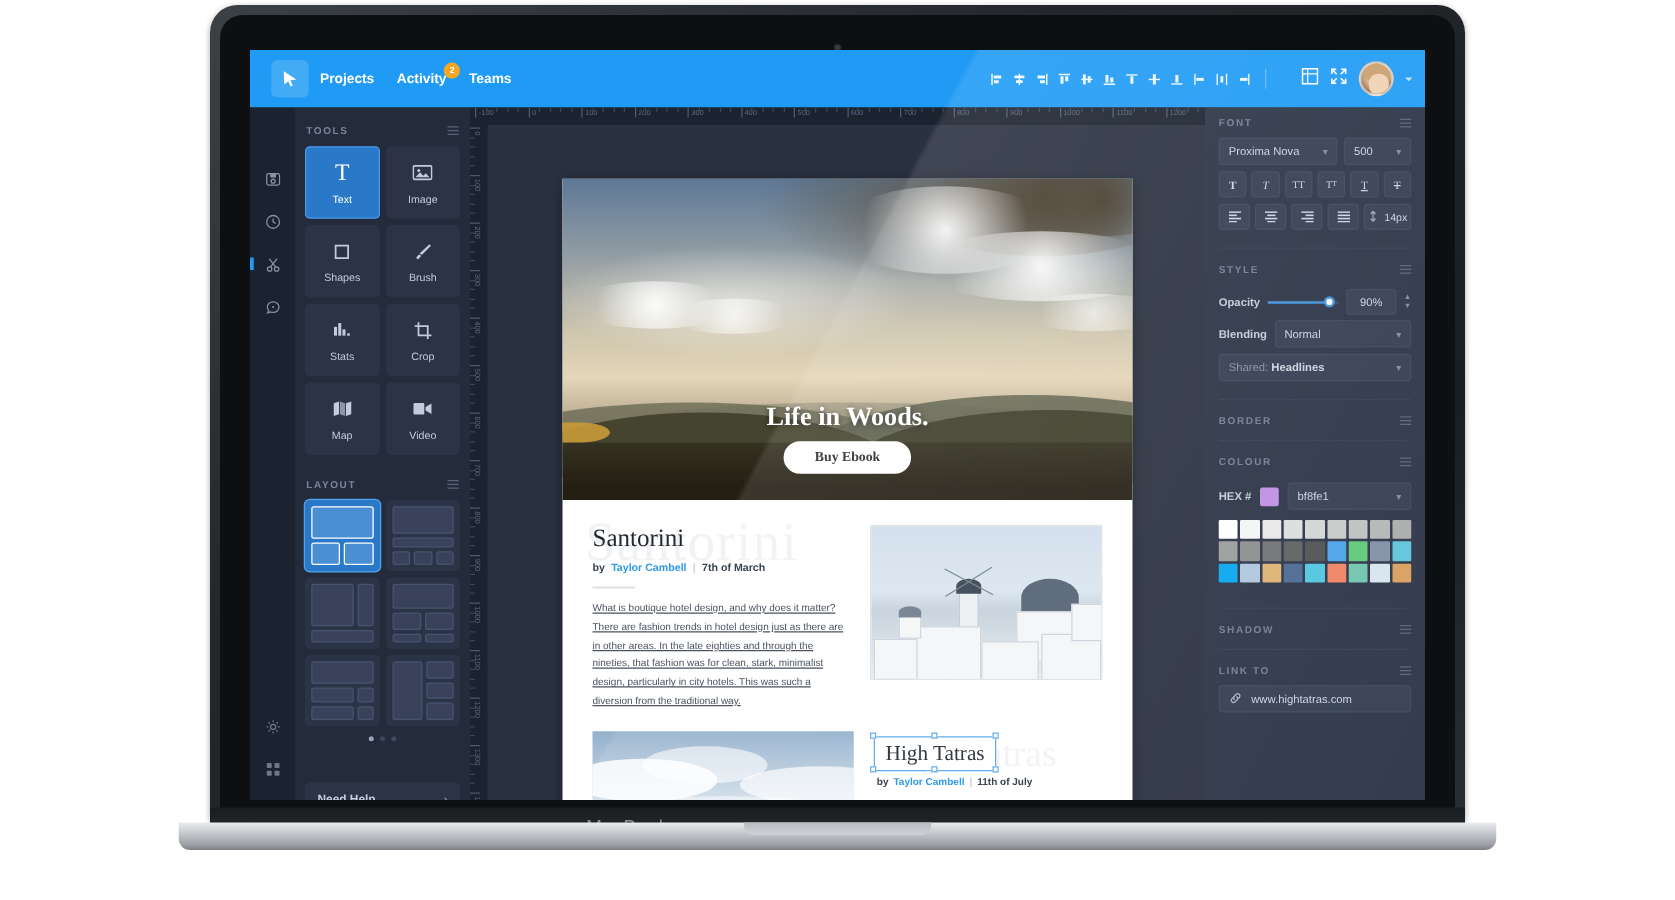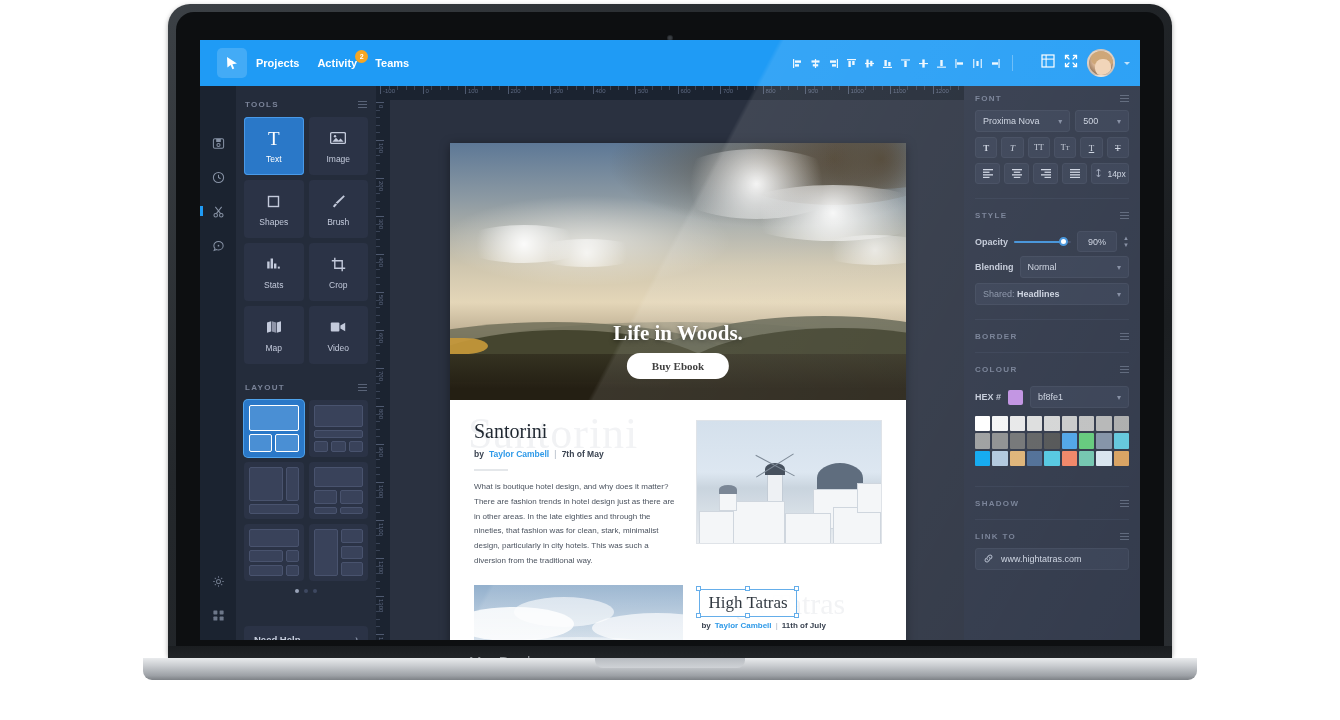--- a/index.html
+++ b/index.html
@@ -231,21 +231,21 @@
     position: absolute; left: 18px; top: 8px;
     font-family: "Liberation Serif", serif; font-size: 44px; color: #f1f2f4;
     letter-spacing: 1px; white-space: nowrap; z-index: 0;
   }
   .art-left { position: relative; z-index: 1; width: 236px; }
   .art-title { font-family: "Liberation Serif", serif; font-size: 20px; color: #1f2730; }
   .byline { margin-top: 6px; font-size: 8.5px; color: #394250; font-weight: bold; display: flex; align-items: center; gap: 5px; }
   .byline .au { color: #2f9ae8; }
   .byline .sep { color: #c8ced6; }
   .rule { width: 34px; height: 2px; background: #e4e7ea; margin: 10px 0 9px; }
-  .body-txt { font-size: 8px; line-height: 1.85; color: #4b535f; }
+  .body-txt { font-size: 8px; line-height: 1.85; color: #4b535f; text-decoration: underline; }
   .art-right { position: relative; z-index: 1; width: 186px; }
   .santo-img {
     width: 186px; height: 124px; border: 1px solid #dfe3e8; overflow: hidden; position: relative;
     background: linear-gradient(180deg,#d4e0ec 0%, #dde7f1 42%, #c9d4de 55%, #e9edf1 100%);
   }
   .sb { position: absolute; background: #f4f6f8; border: .5px solid #cfd6de; }
   .dome { position: absolute; border-radius: 50% 50% 0 0; background: #6f7c8c; }
   .mill { position: absolute; background: #eef1f4; border: .5px solid #c3ccd6; }
 
   
@@ -852,21 +852,21 @@
         </div>
 
         <div class="article">
           <div class="ghost">Santorini</div>
           <div class="art-left">
             <div class="art-title">Santorini</div>
             <div class="byline">
               <span>by</span>
               <span class="au">Taylor Cambell</span>
               <span class="sep">|</span>
-              <span>7th of May</span>
+              <span>7th of March</span>
             </div>
             <div class="rule"></div>
             <div class="body-txt">What is boutique hotel design, and why does it matter? There are fashion trends in hotel design just as there are in other areas. In the late eighties and through the nineties, that fashion was for clean, stark, minimalist design, particularly in city hotels. This was such a diversion from the traditional way.</div>
           </div>
           <div class="art-right">
             <div class="santo-img">
               <div class="dome" style="left:120px;top:42px;width:46px;height:30px;background:#5f6d7e"></div>
               <div class="sb" style="left:116px;top:68px;width:56px;height:40px"></div>
               <div class="mill" style="left:70px;top:50px;width:16px;height:34px"></div>
               <div class="dome" style="left:68px;top:42px;width:20px;height:12px;background:#47515e"></div>

